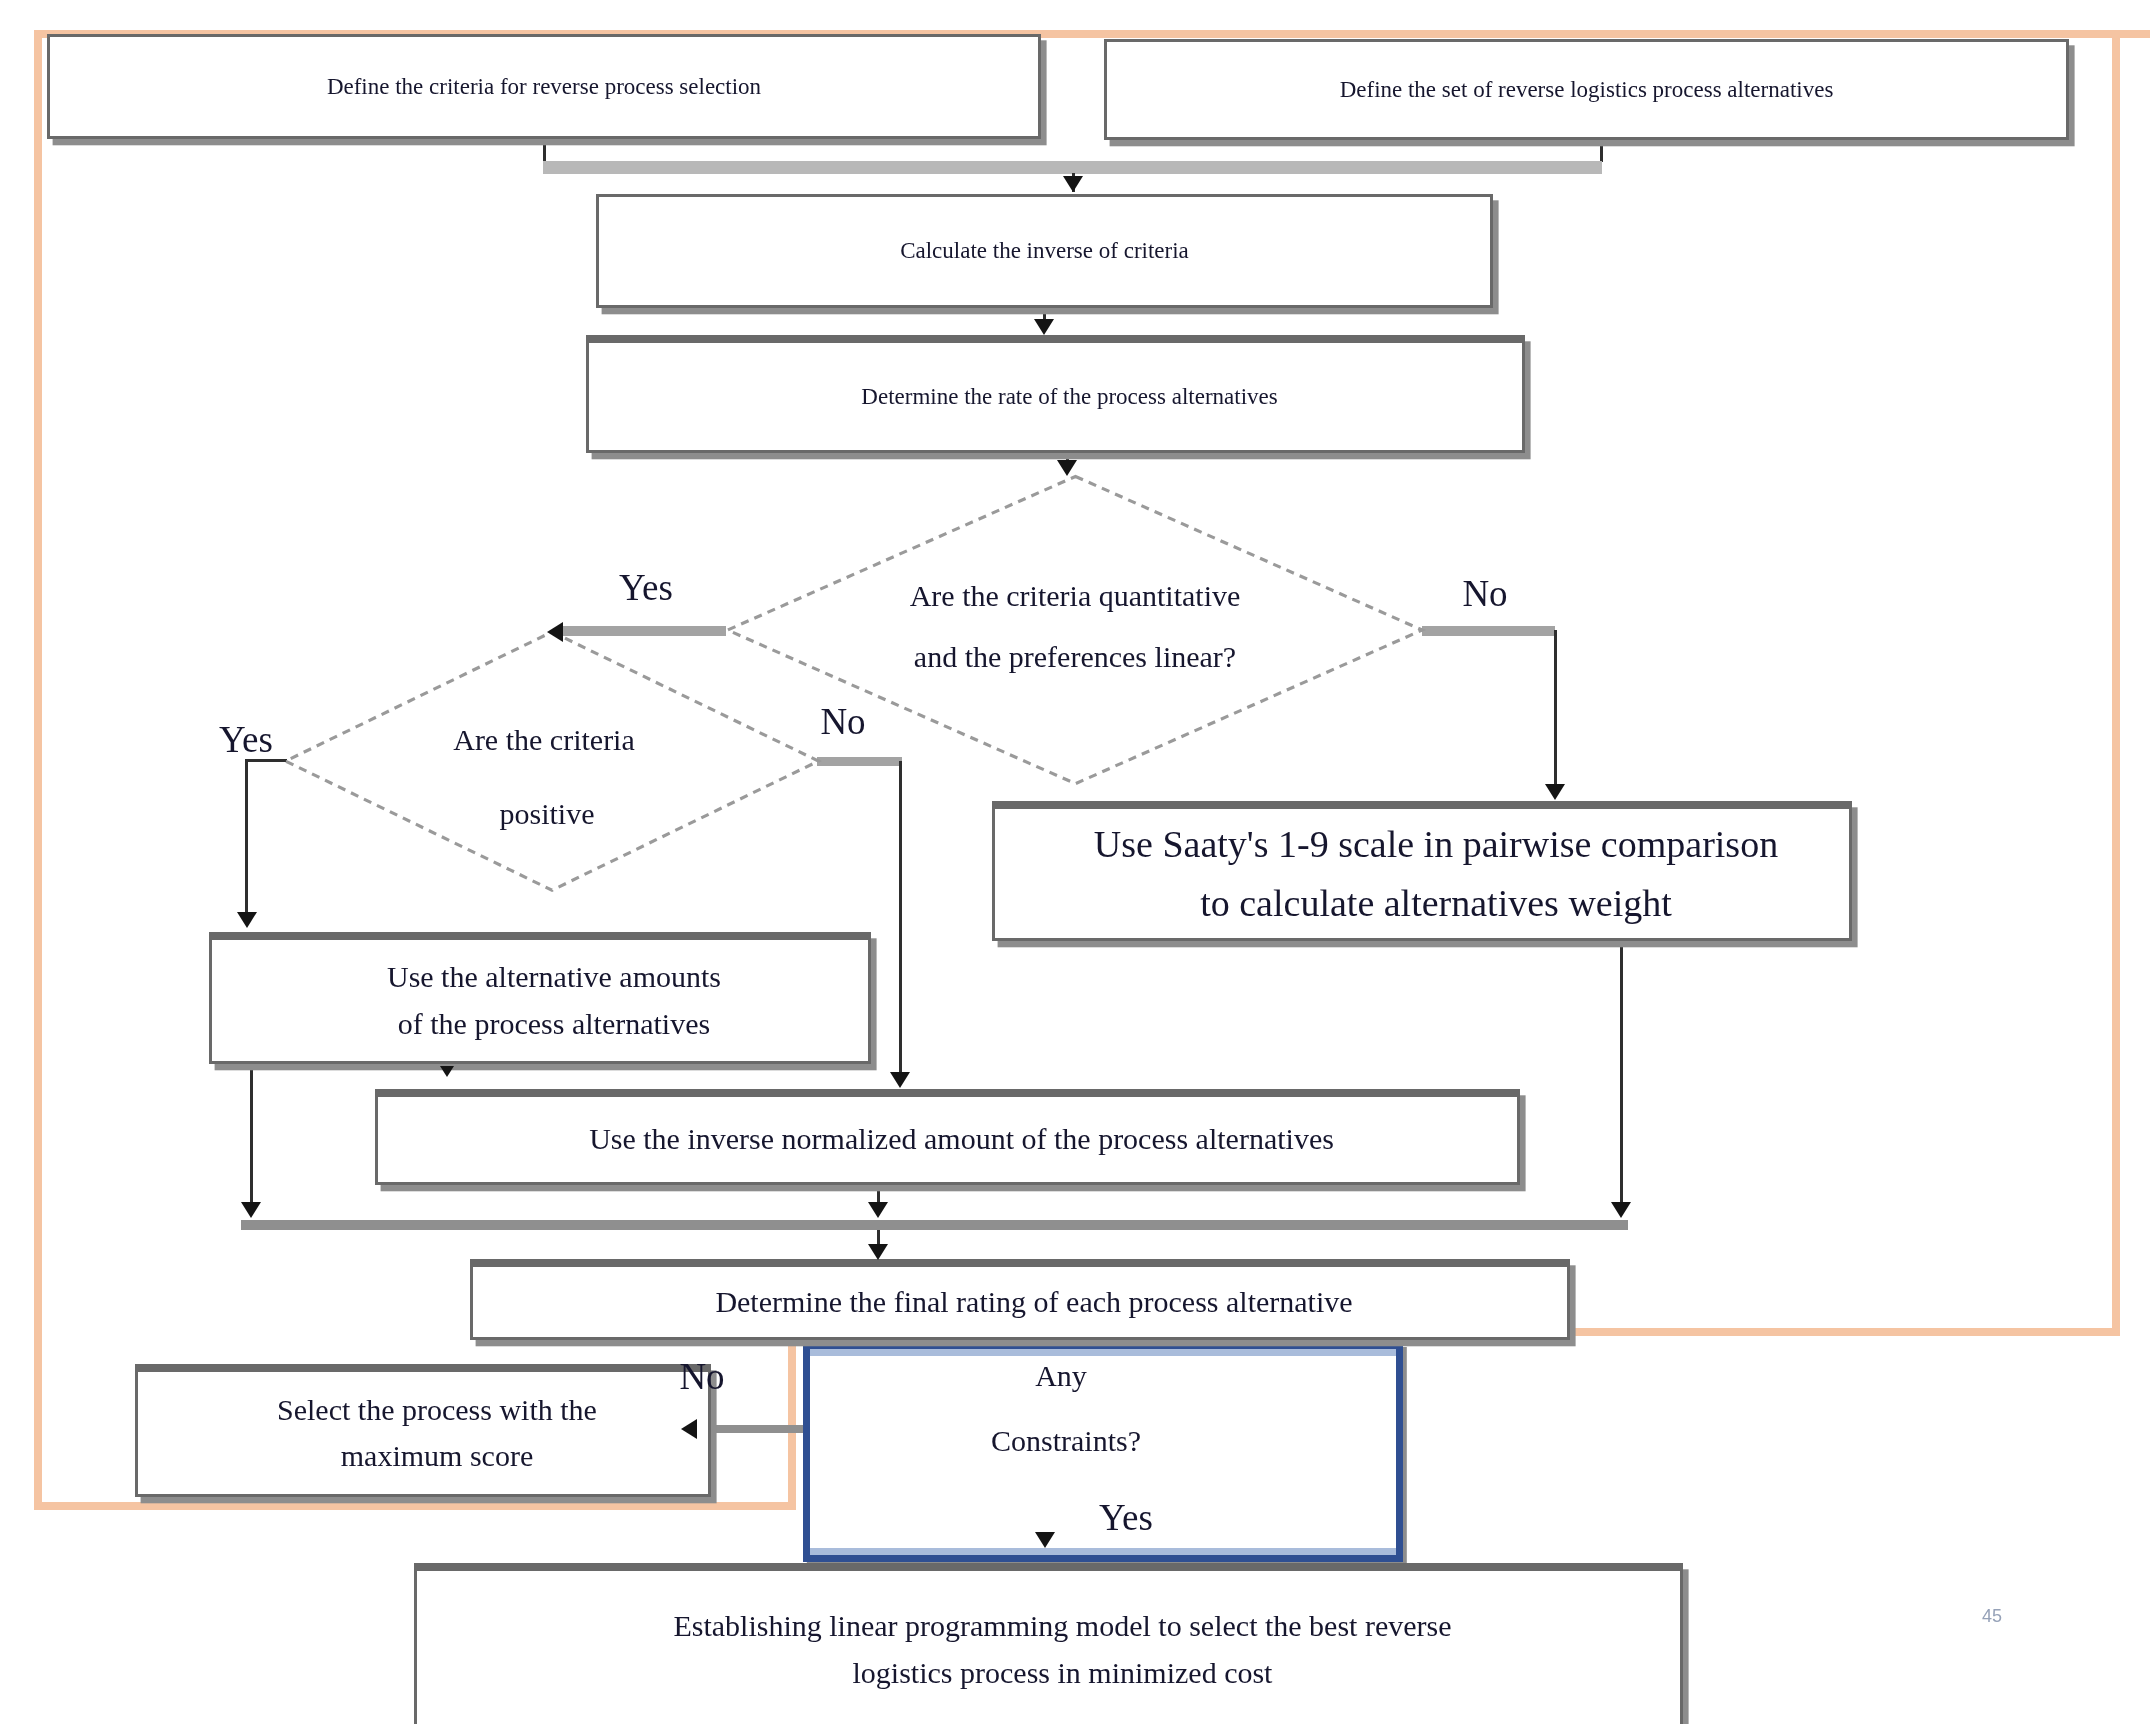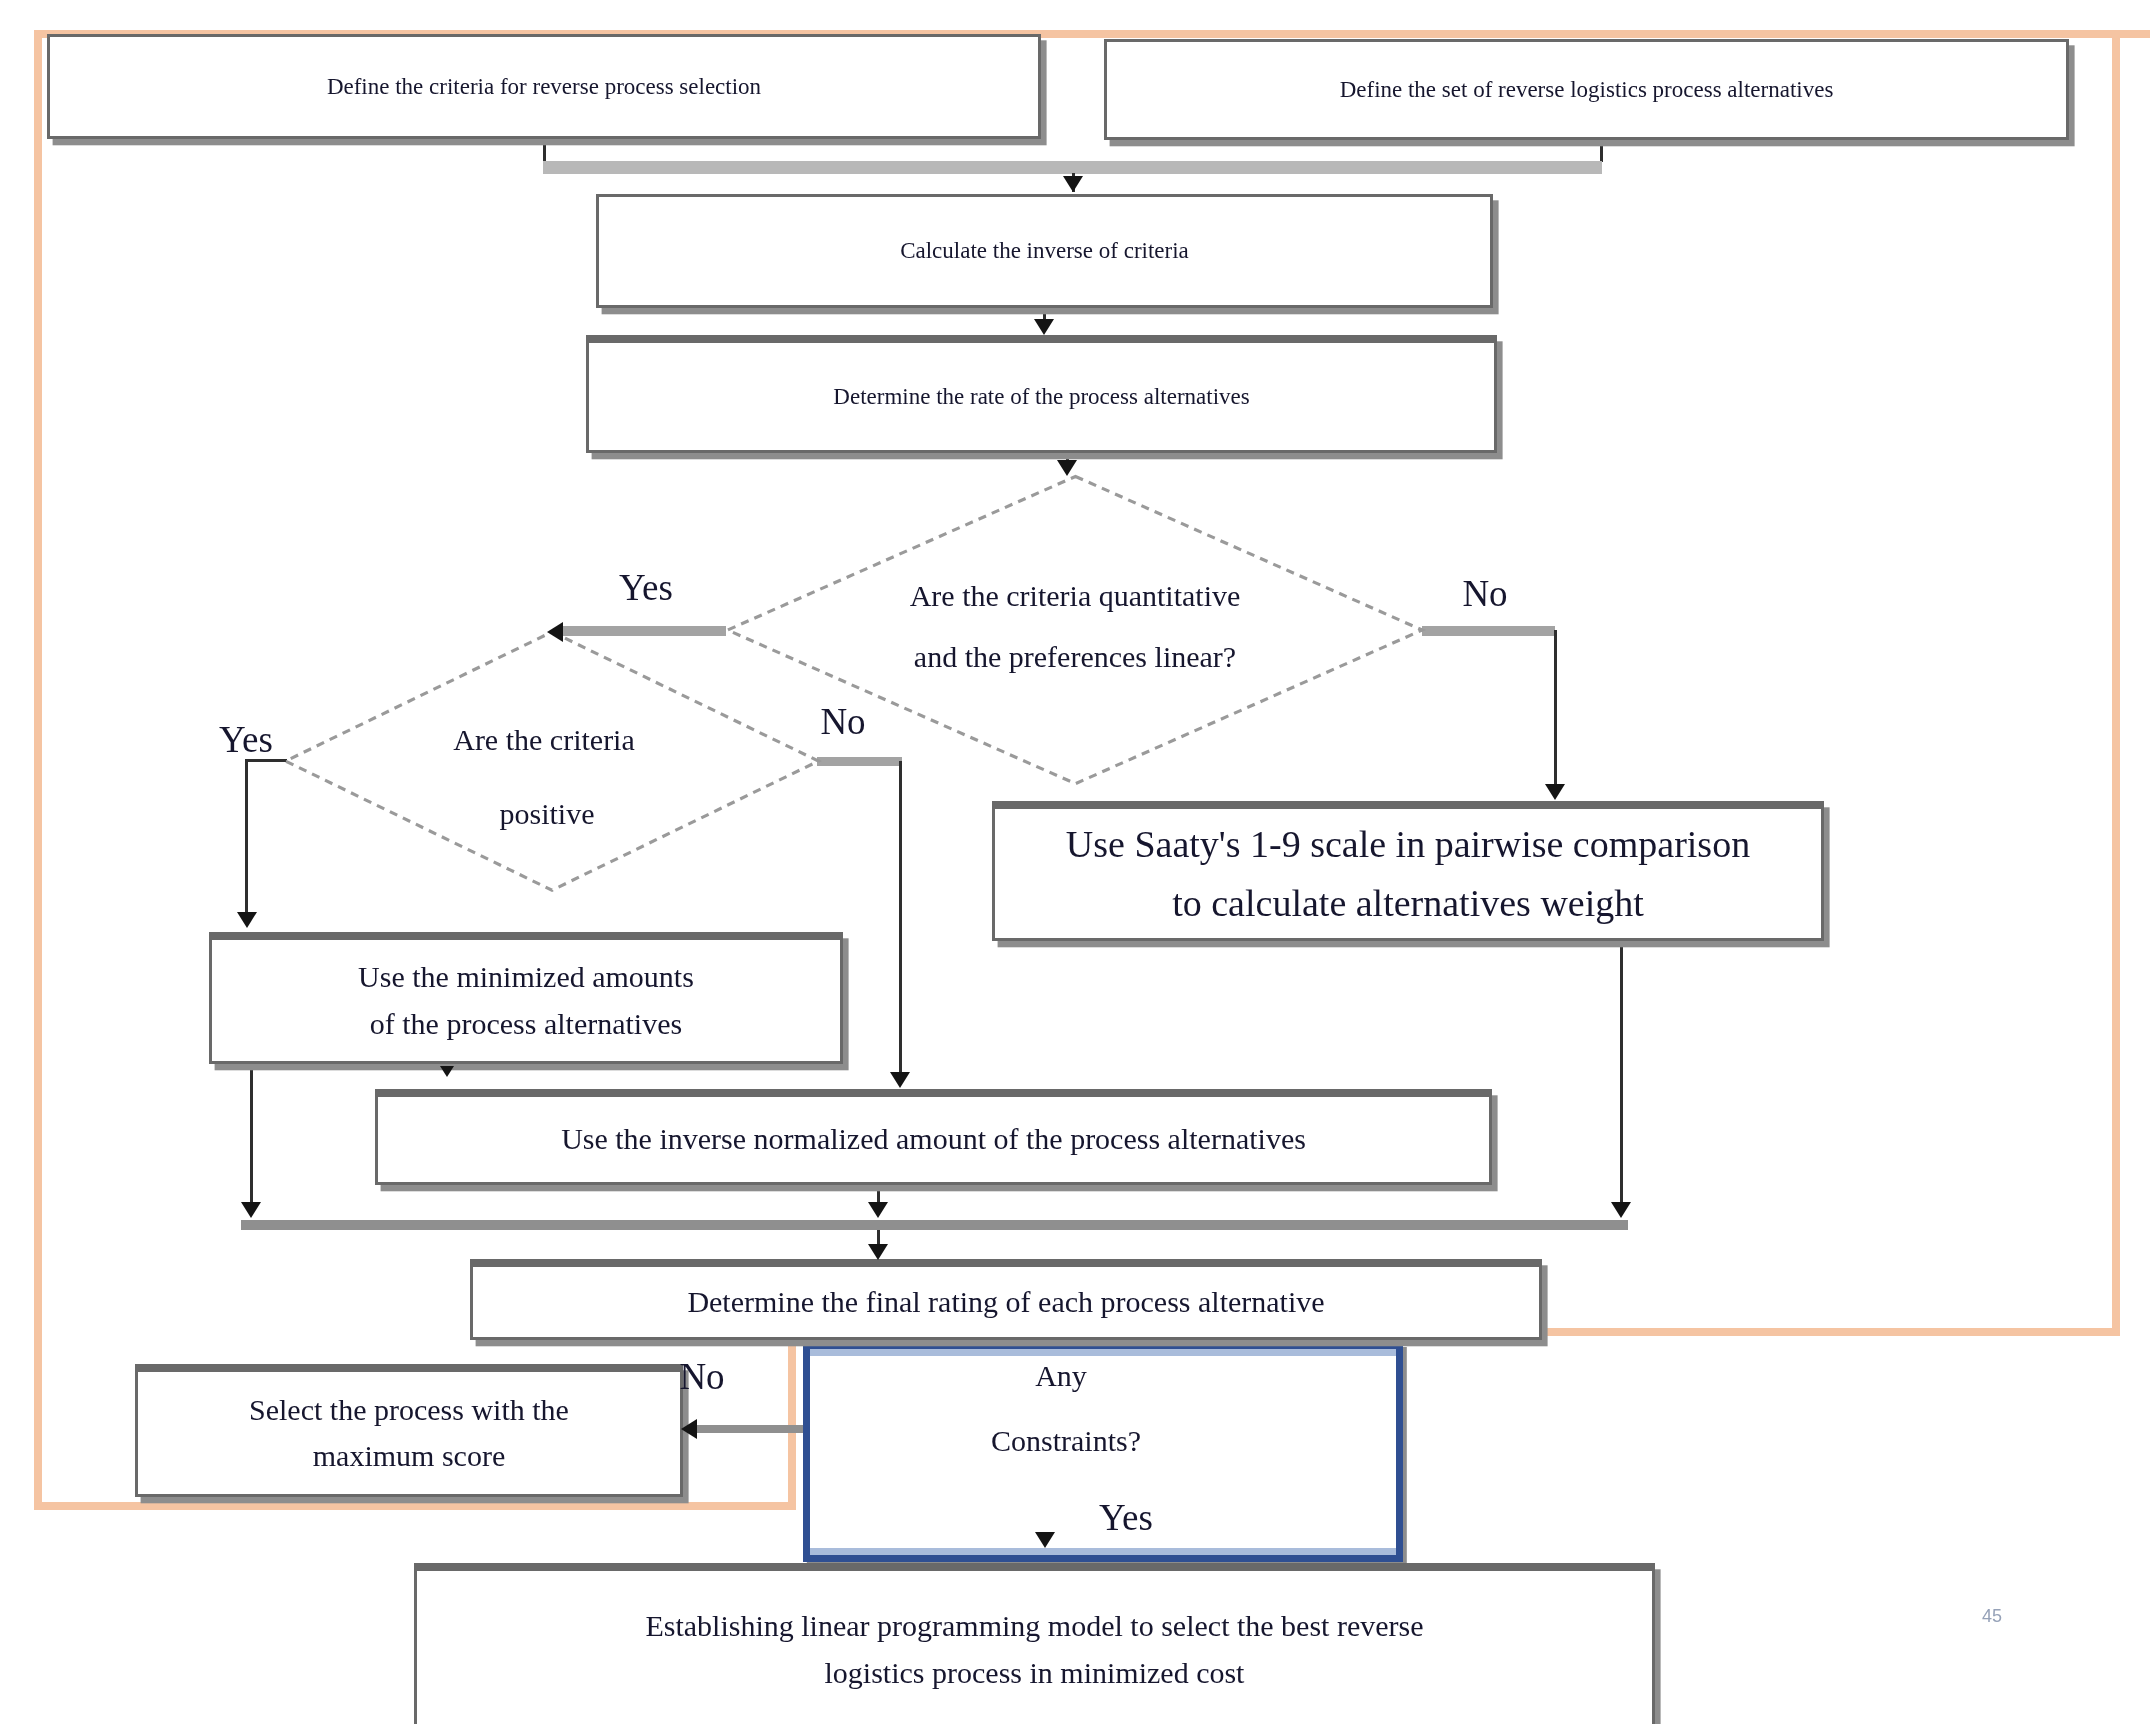--- a/index.html
+++ b/index.html
@@ -28,21 +28,21 @@
   .bar{position:absolute;background:var(--bar_mid,#a3a3a3);z-index:2;}
   .bar.light{background:var(--bar_light,#b8b8b8);}
   .bar.mid{background:var(--bar_dark,#8f8f8f);}
   
   .box{
     position:absolute;background:#ffffff;border:3.1px solid var(--box_border,#696969);
     box-shadow:5.6px 6.3px 0 0 var(--shadow_gray,#8d8d8d);
     display:flex;flex-direction:column;align-items:center;justify-content:center;
     text-align:center;z-index:4;font-size:31px;line-height:1.55;
   }
-  .box.tt{border-top-width:8.8px;}
+  .box.tt{border-top-width:8.8px;padding-left:28px;}
   .box.big{font-size:23px;}
   
   .bluebox{
     position:absolute;background:#ffffff;border:7.5px solid var(--blue_border,#2f4f92);
     box-shadow:inset 0 7px 0 var(--blue_inner,#a9bcdb), inset 0 -7px 0 var(--blue_inner,#a9bcdb), 3.8px 5px 0 0 var(--shadow_gray,#8d8d8d);
     z-index:3;
   }
   svg.overlay{position:absolute;left:0;top:0;z-index:3;}
   .dpoly{fill:#ffffff;stroke:var(--dash_gray,#9a9a9a);stroke-width:5;stroke-dasharray:13 10;}
   .dtext{position:absolute;z-index:5;text-align:center;font-size:30px;white-space:nowrap;transform:translate(-50%,-50%);}
@@ -136,21 +136,21 @@
   <div class="box big tt" style="left:586px;top:335px;width:905px;height:107px;">
     <div>Determine the rate of the process alternatives</div>
   </div>
 
   <div class="box tt" style="left:992px;top:801px;width:826px;height:129px;font-size:38px;">
     <div>Use Saaty's 1-9 scale in pairwise comparison</div>
     <div>to calculate alternatives weight</div>
   </div>
 
   <div class="box tt" style="left:209px;top:932px;width:628px;height:121px;font-size:30px;">
-    <div>Use the minimized amounts</div>
+    <div>Use the alternative amounts</div>
     <div>of the process alternatives</div>
   </div>
 
   <div class="box tt" style="left:375px;top:1089px;width:1111px;height:85px;font-size:30px;">
     <div>Use the inverse normalized amount of the process alternatives</div>
   </div>
 
   <div class="box tt" style="left:470px;top:1259px;width:1066px;height:70px;font-size:30px;">
     <div>Determine the final rating of each process alternative</div>
   </div>

